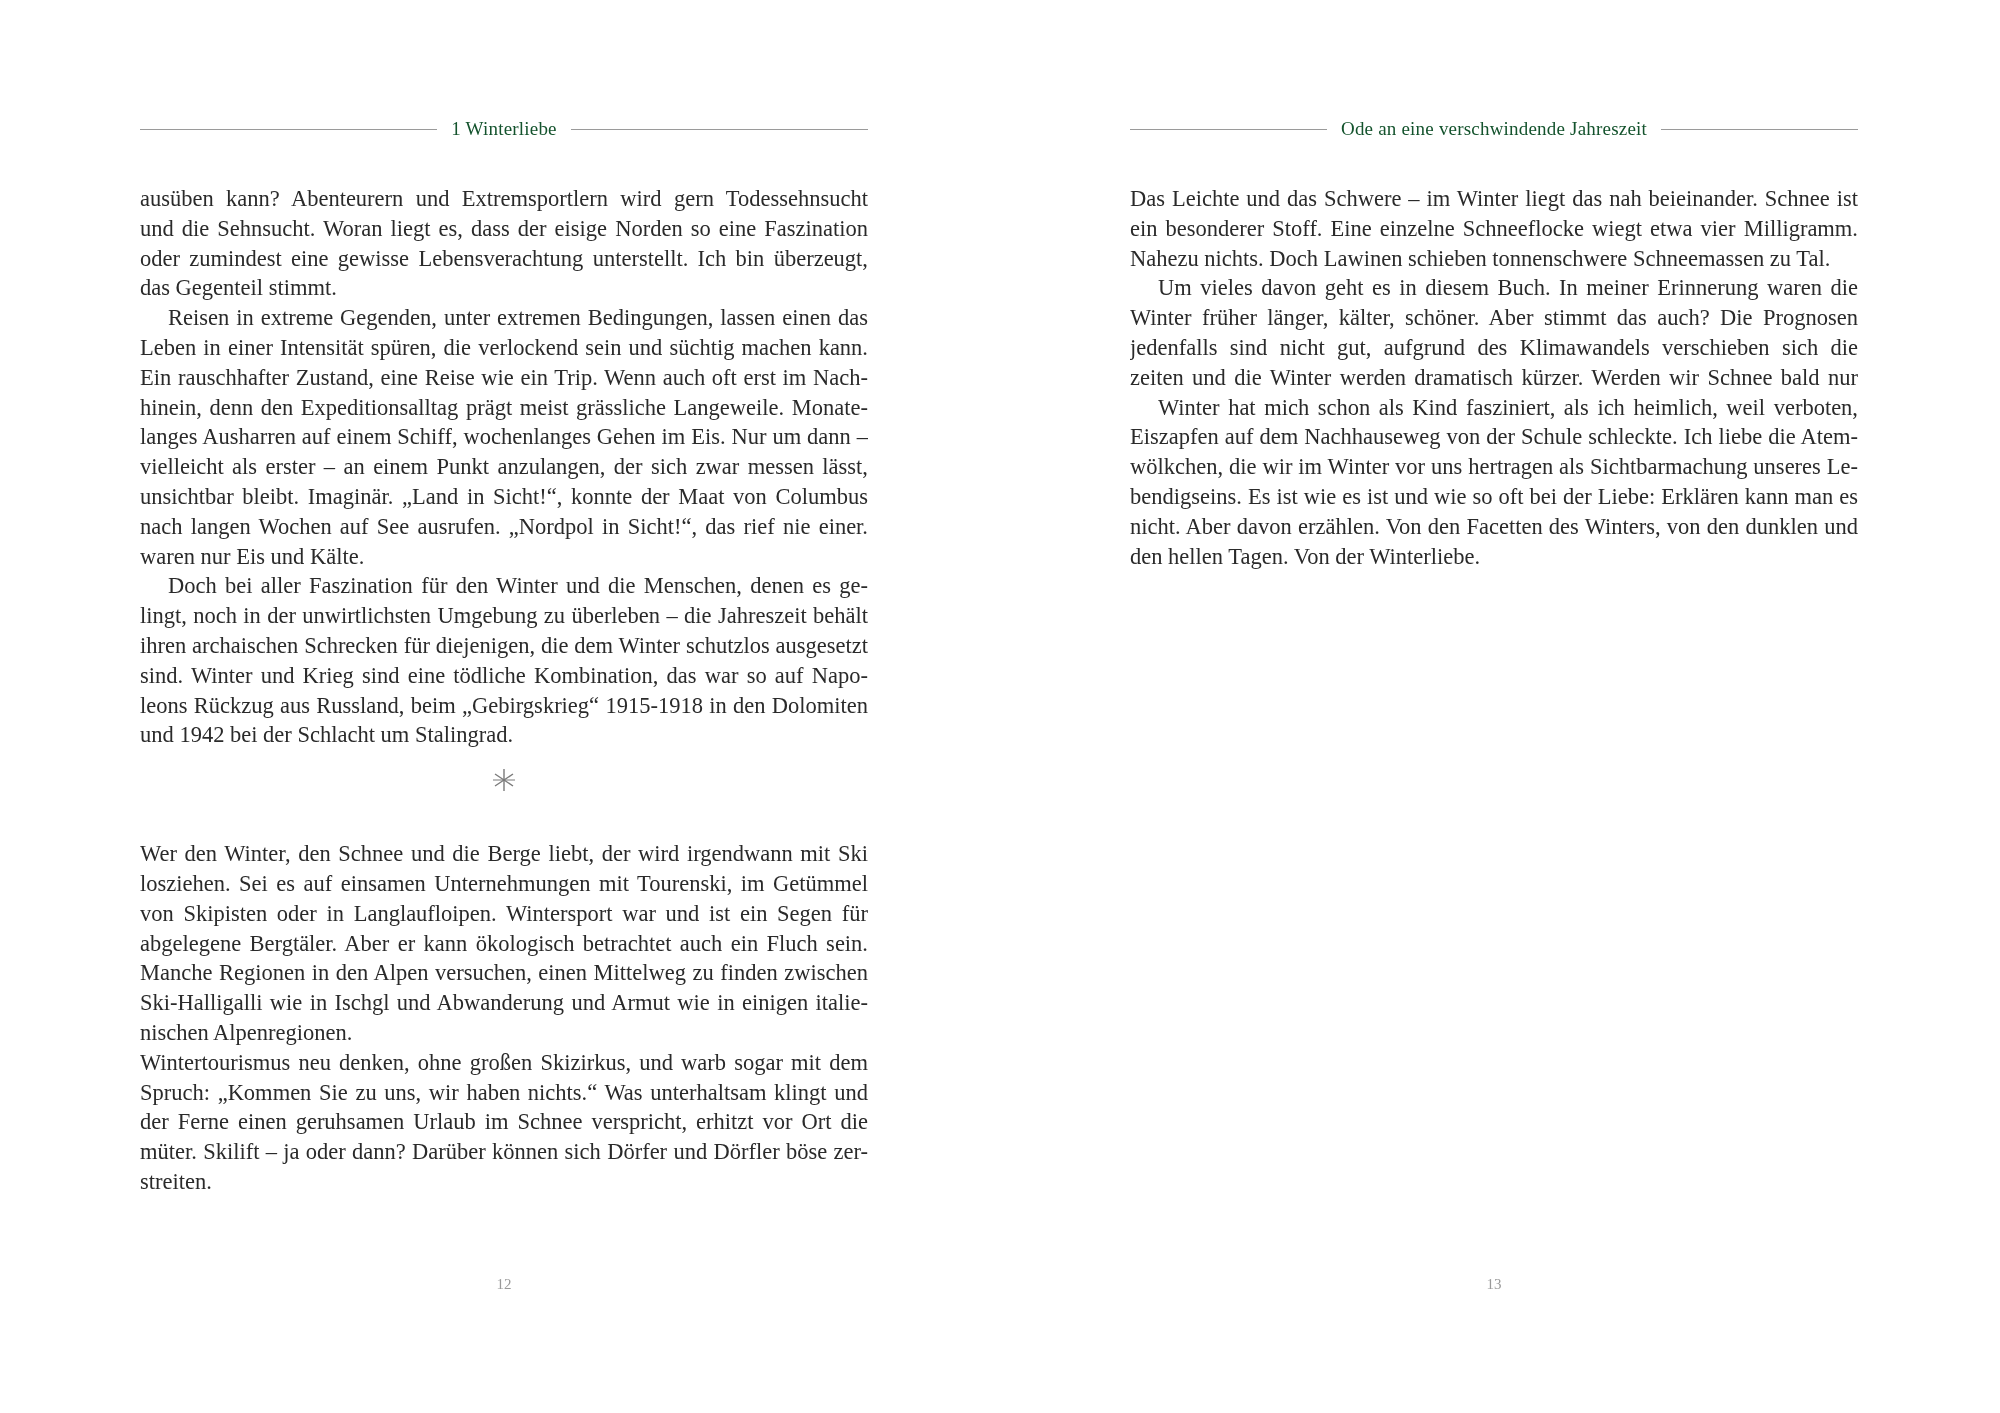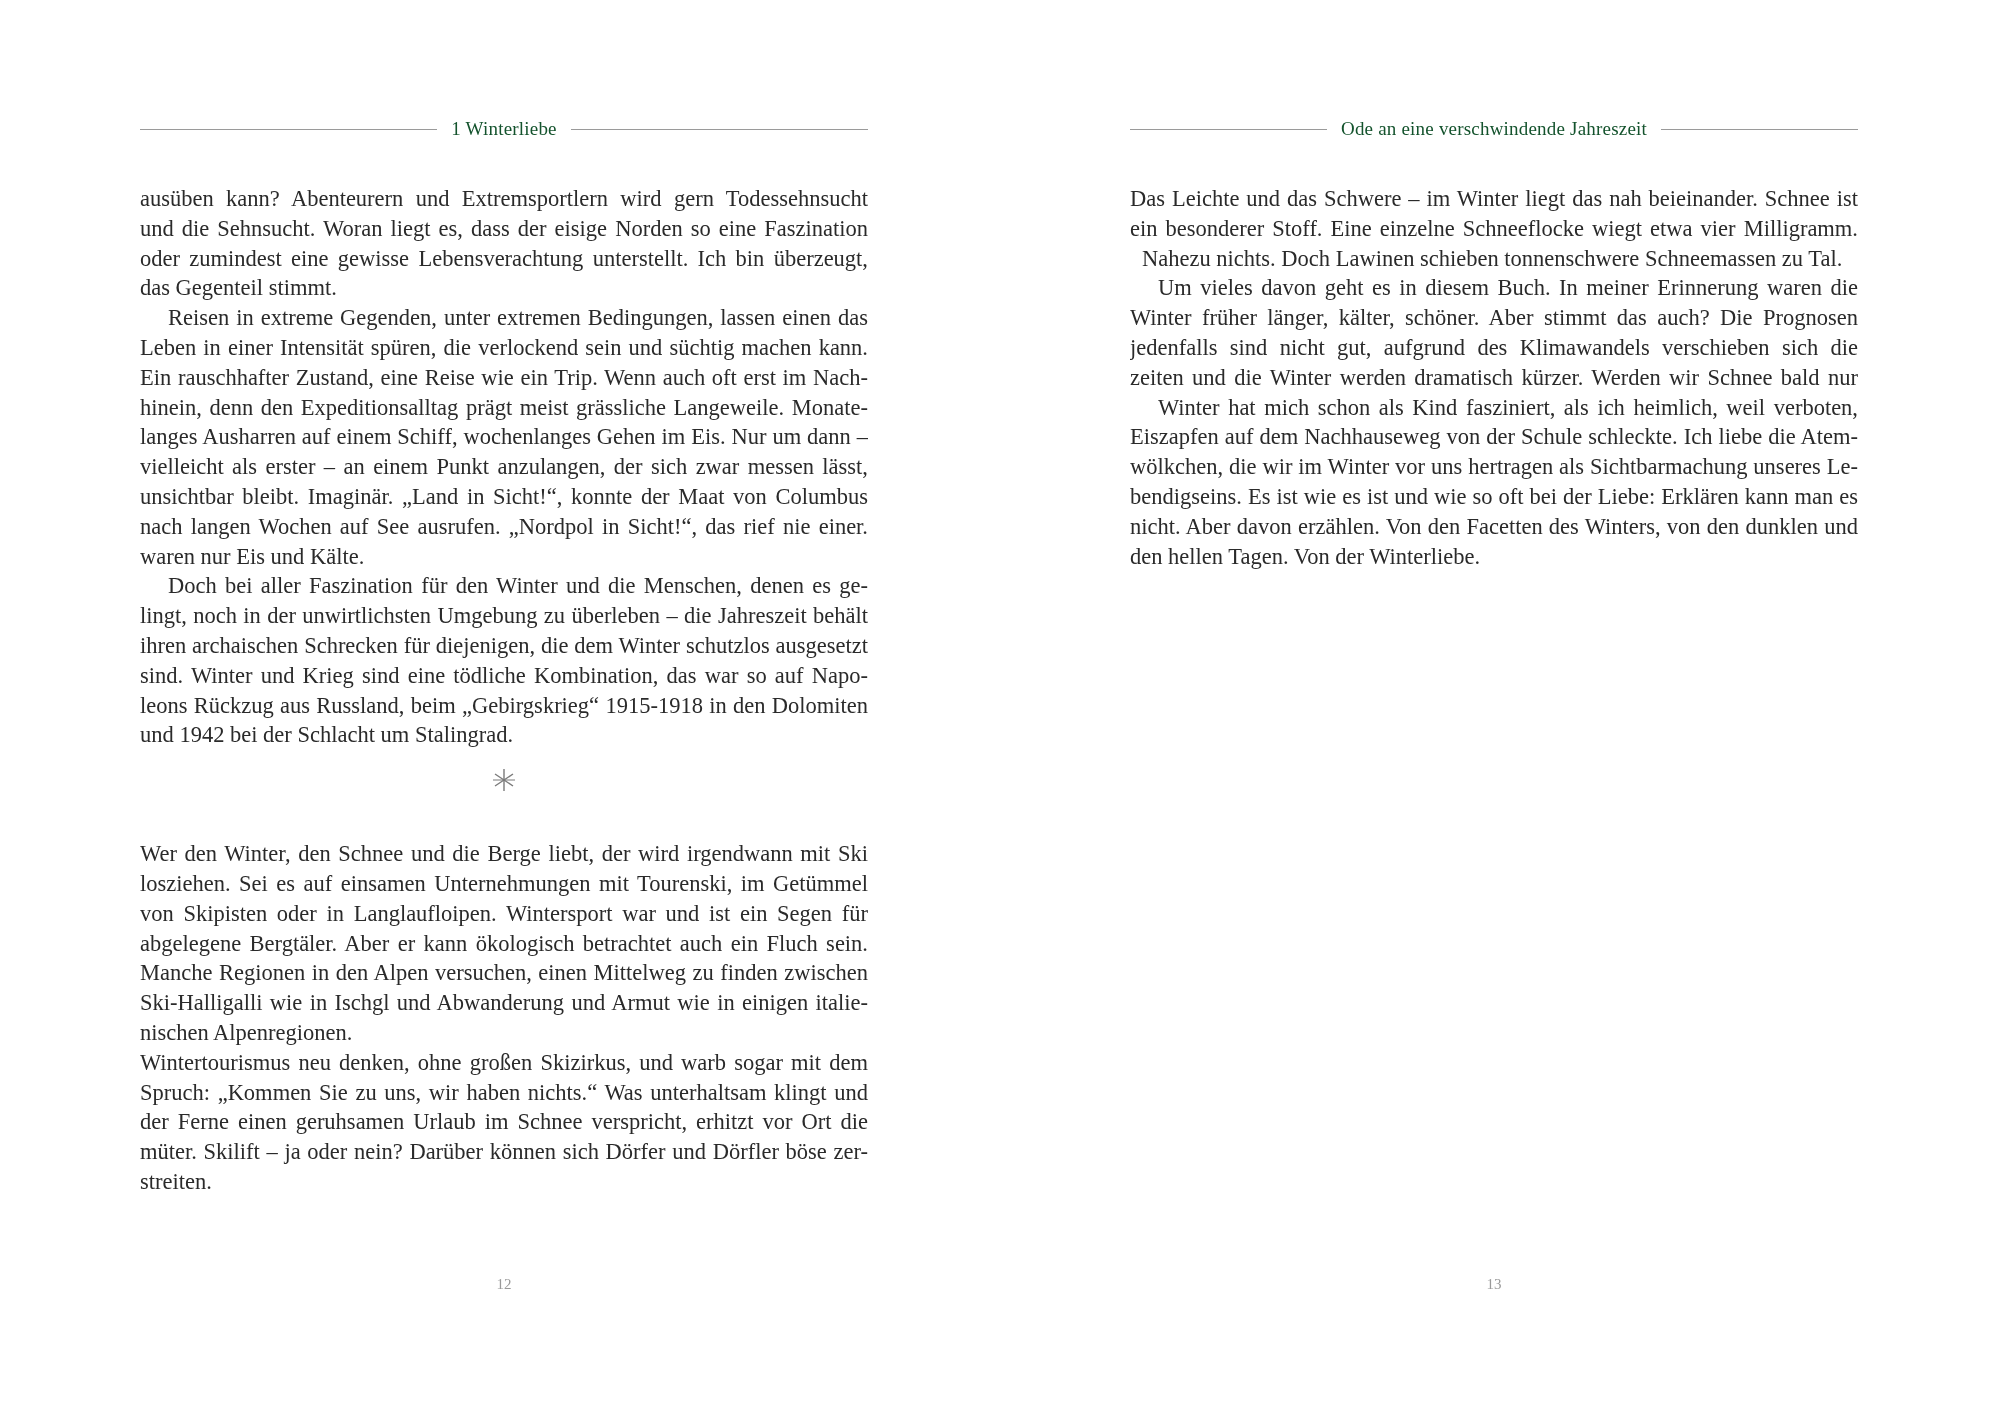--- a/index.html
+++ b/index.html
@@ -66,38 +66,38 @@
         <div class="line just" style="white-space: normal; height: 29.8px; overflow: hidden;">Wer den Winter, den Schnee und die Berge liebt, der wird irgendwann mit Ski</div>
         <div class="line just" style="white-space: normal; height: 29.8px; overflow: hidden;">losziehen. Sei es auf einsamen Unternehmungen mit Tourenski, im Getümmel</div>
         <div class="line just" style="white-space: normal; height: 29.8px; overflow: hidden;">von Skipisten oder in Langlaufloipen. Wintersport war und ist ein Segen für</div>
         <div class="line just" style="white-space: normal; height: 29.8px; overflow: hidden;">abgelegene Bergtäler. Aber er kann ökologisch betrachtet auch ein Fluch sein.</div>
         <div class="line just" style="white-space: normal; height: 29.8px; overflow: hidden;">Manche Regionen in den Alpen versuchen, einen Mittelweg zu finden zwischen</div>
         <div class="line just" style="white-space: normal; height: 29.8px; overflow: hidden;">Ski-Halligalli wie in Ischgl und Abwanderung und Armut wie in einigen italie-</div>
         <div class="line just last" style="white-space: normal; height: 29.8px; overflow: hidden;">nischen Alpenregionen.</div>
         <div class="line just" style="white-space: normal; height: 29.8px; overflow: hidden;">Wintertourismus neu denken, ohne großen Skizirkus, und warb sogar mit dem</div>
         <div class="line just" style="white-space: normal; height: 29.8px; overflow: hidden;">Spruch: „Kommen Sie zu uns, wir haben nichts.“ Was unterhaltsam klingt und aus</div>
         <div class="line just" style="white-space: normal; height: 29.8px; overflow: hidden;">der Ferne einen geruhsamen Urlaub im Schnee verspricht, erhitzt vor Ort die Ge-</div>
-        <div class="line just" style="white-space: normal; height: 29.8px; overflow: hidden;">müter. Skilift – ja oder nein? Darüber können sich Dörfer und Dörfler böse zer-</div>
+        <div class="line just" style="white-space: normal; height: 29.8px; overflow: hidden;">müter. Skilift – ja oder dann? Darüber können sich Dörfer und Dörfler böse zer-</div>
         <div class="line just last" style="white-space: normal; height: 29.8px; overflow: hidden;">streiten.</div>
       </div>
   </div>
   <div class="folio">12</div>
 </div>
 
 <div class="page right">
   <div class="running-head">
     <div class="rule"></div>
     <div class="title">Ode an eine verschwindende Jahreszeit</div>
     <div class="rule"></div>
   </div>
   <div class="body">
     <div id="right-sec">
         <div class="line just" style="white-space: normal; height: 29.8px; overflow: hidden;">Das Leichte und das Schwere – im Winter liegt das nah beieinander. Schnee ist</div>
         <div class="line just" style="white-space: normal; height: 29.8px; overflow: hidden;">ein besonderer Stoff. Eine einzelne Schneeflocke wiegt etwa vier Milligramm.</div>
-        <div class="line just last" style="white-space: normal; height: 29.8px; overflow: hidden; margin-left: 12px;">Nahezu nichts. Doch Lawinen schieben tonnenschwere Schneemassen zu Tal.</div>
+        <div class="line just last" style="white-space: normal; height: 29.8px; overflow: hidden;">Nahezu nichts. Doch Lawinen schieben tonnenschwere Schneemassen zu Tal.</div>
         <div class="line just indent" style="white-space: normal; height: 29.8px; overflow: hidden;">Um vieles davon geht es in diesem Buch. In meiner Erinnerung waren die</div>
         <div class="line just" style="white-space: normal; height: 29.8px; overflow: hidden;">Winter früher länger, kälter, schöner. Aber stimmt das auch? Die Prognosen</div>
         <div class="line just" style="white-space: normal; height: 29.8px; overflow: hidden;">jedenfalls sind nicht gut, aufgrund des Klimawandels verschieben sich die Jahres-</div>
         <div class="line just" style="white-space: normal; height: 29.8px; overflow: hidden;">zeiten und die Winter werden dramatisch kürzer. Werden wir Schnee bald nur</div>
         <div class="line just indent" style="white-space: normal; height: 29.8px; overflow: hidden;">Winter hat mich schon als Kind fasziniert, als ich heimlich, weil verboten,</div>
         <div class="line just" style="white-space: normal; height: 29.8px; overflow: hidden;">Eiszapfen auf dem Nachhauseweg von der Schule schleckte. Ich liebe die Atem-</div>
         <div class="line just" style="white-space: normal; height: 29.8px; overflow: hidden;">wölkchen, die wir im Winter vor uns hertragen als Sichtbarmachung unseres Le-</div>
         <div class="line just" style="white-space: normal; height: 29.8px; overflow: hidden;">bendigseins. Es ist wie es ist und wie so oft bei der Liebe: Erklären kann man es</div>
         <div class="line just" style="white-space: normal; height: 29.8px; overflow: hidden;">nicht. Aber davon erzählen. Von den Facetten des Winters, von den dunklen und</div>
         <div class="line just last" style="white-space: normal; height: 29.8px; overflow: hidden;">den hellen Tagen. Von der Winterliebe.</div>

